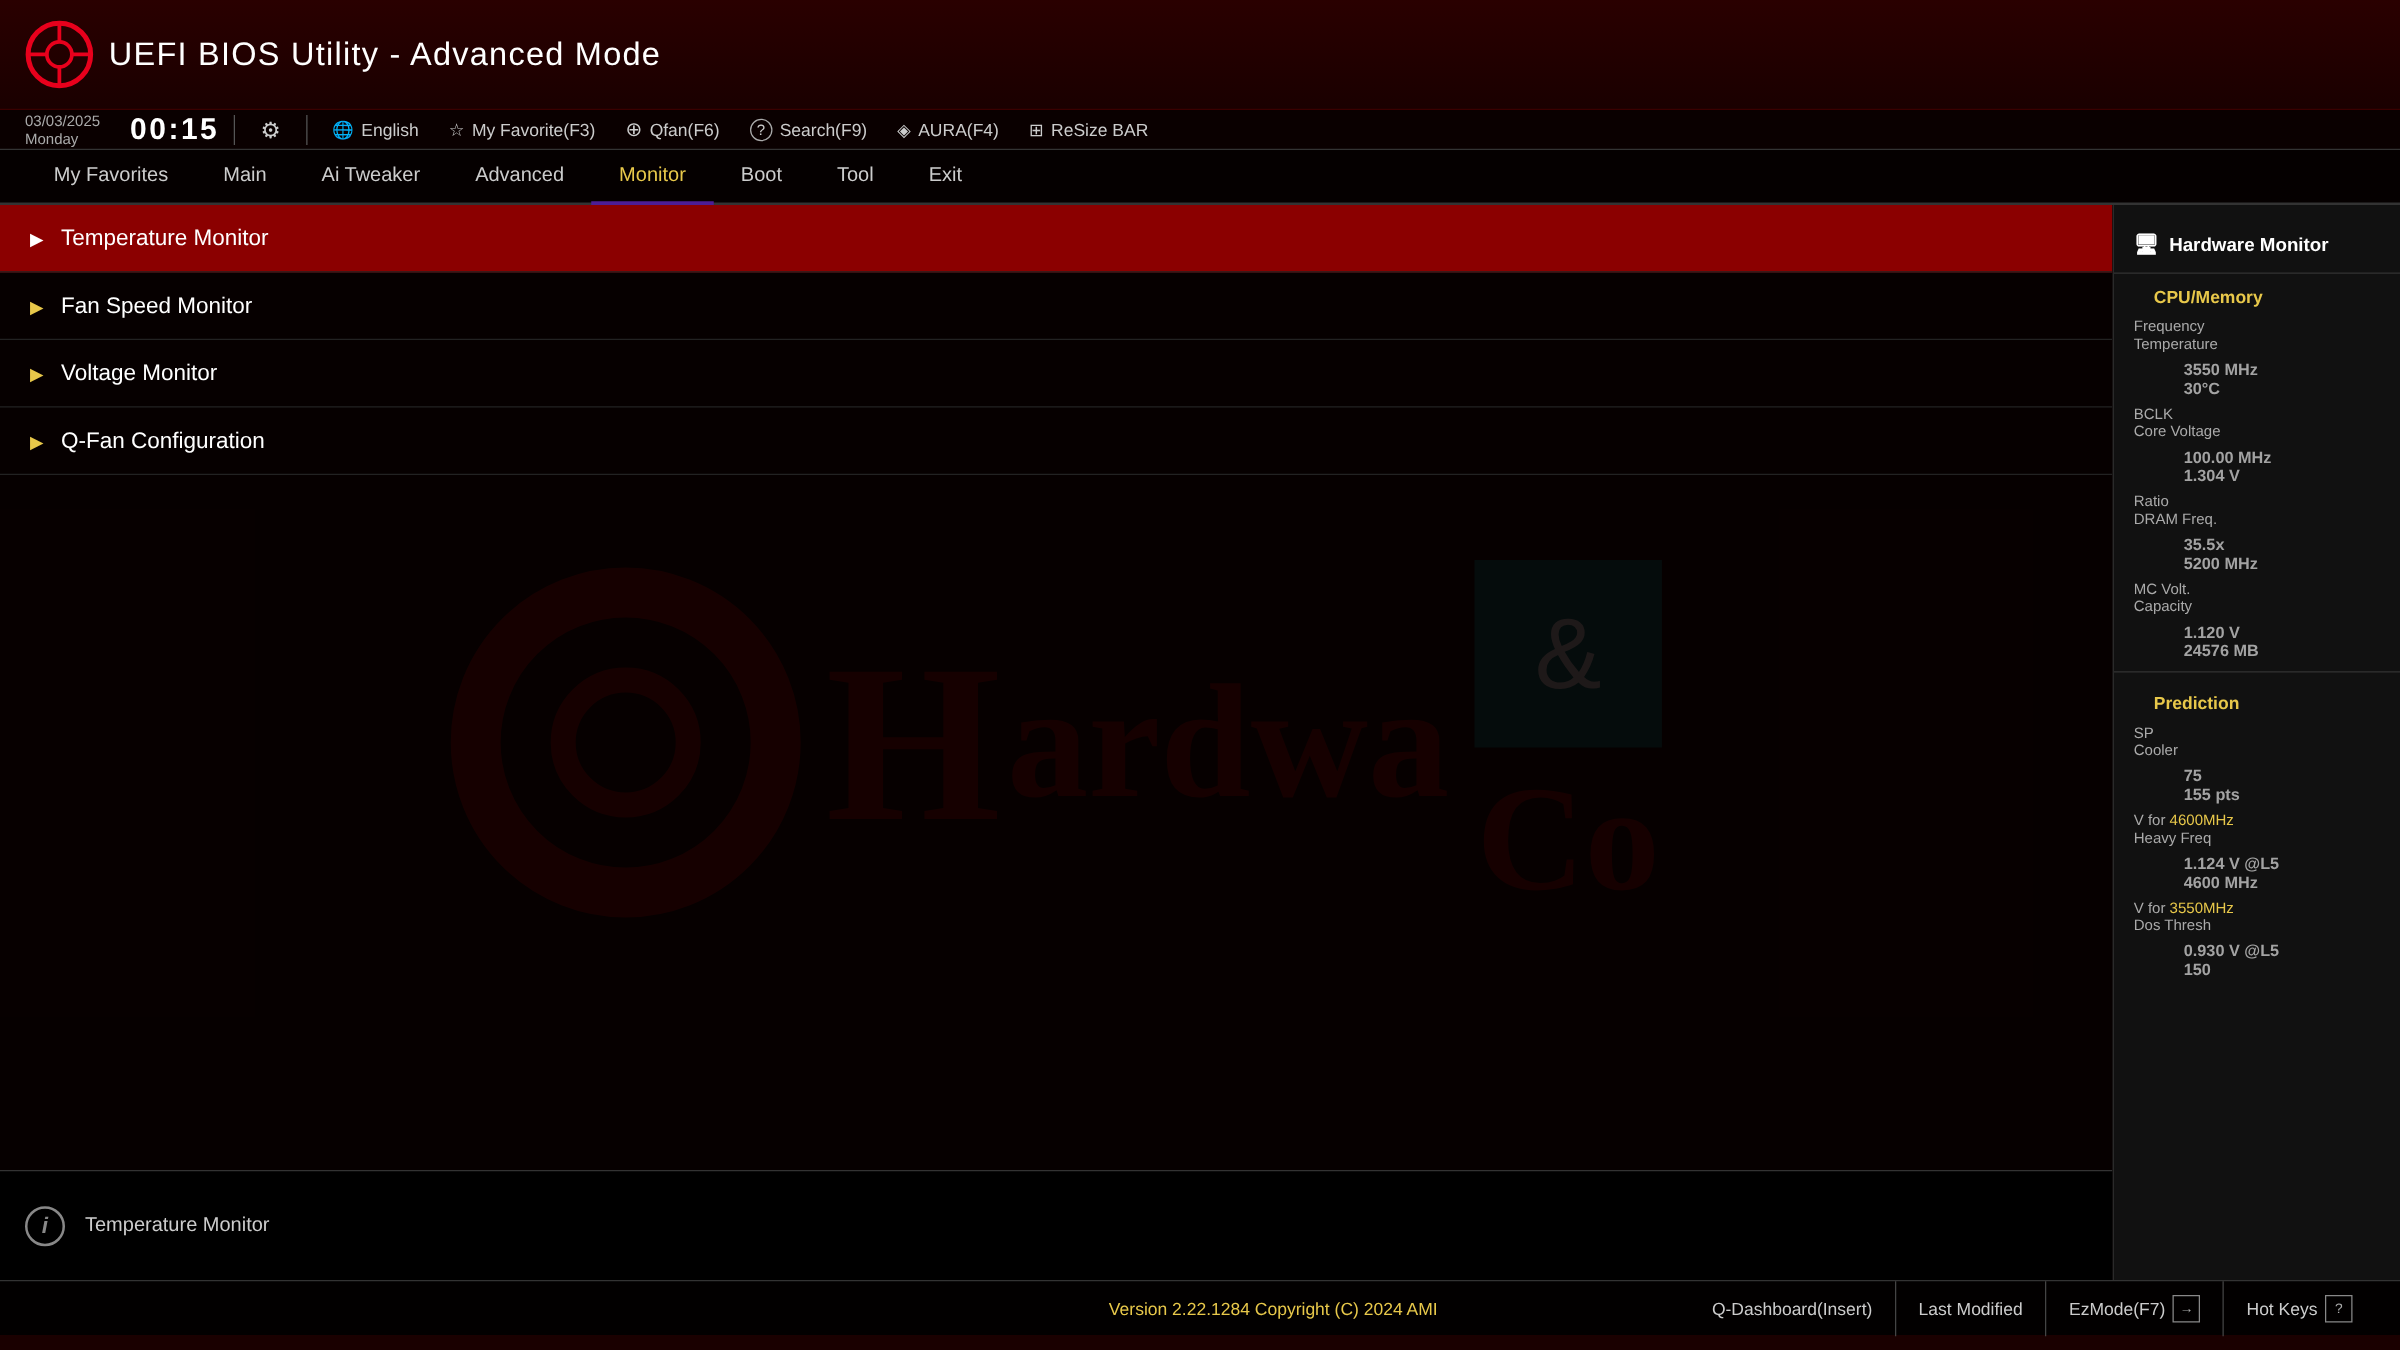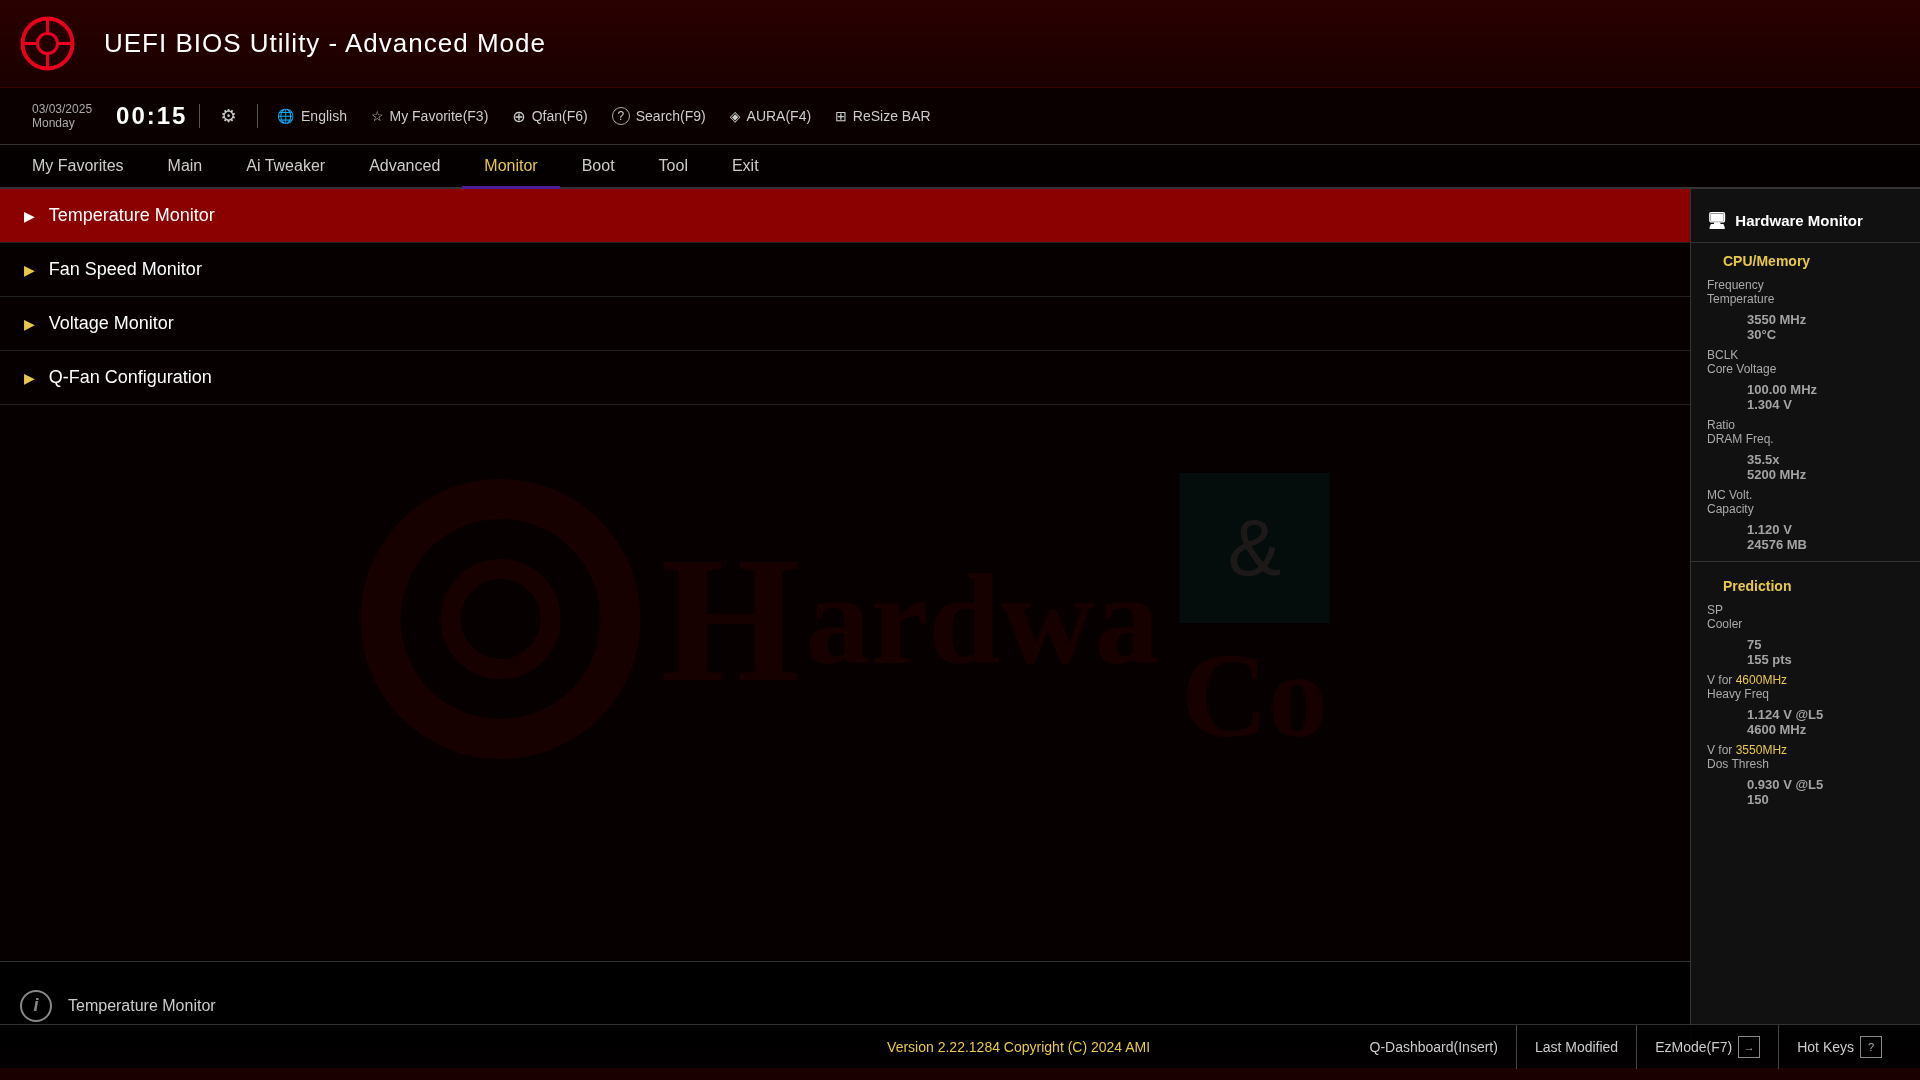--- a/index.html
+++ b/index.html
@@ -30,31 +30,30 @@
     }
     .rog-logo {
       width: 55px;
       height: 55px;
     }
     .header-title {
       color: #ffffff;
       font-size: 26px;
       font-weight: 400;
       letter-spacing: 1px;
-      margin-left: 17px;
     }
 
     
     .toolbar {
       position: relative;
-      height: 57px;
+      height: 32px;
       background: rgba(0,0,0,0.6);
       display: flex;
       align-items: center;
-      padding: 0 32px;
+      padding: 0 20px;
       gap: 8px;
       border-bottom: 1px solid #333;
       z-index: 10;
     }
     .toolbar-item {
       display: flex;
       align-items: center;
       gap: 6px;
       color: #cccccc;
       font-size: 14px;
@@ -78,21 +77,21 @@
 
     
     .navbar {
       position: relative;
       height: 44px;
       background: rgba(0,0,0,0.8);
       display: flex;
       align-items: stretch;
       border-bottom: 2px solid #333;
       z-index: 10;
-      padding: 0 10px;
+      padding: 0 21px;
     }
     .nav-item {
       display: flex;
       align-items: center;
       padding: 0 22px;
       color: #cccccc;
       font-size: 16px;
       cursor: pointer;
       border-bottom: 3px solid transparent;
       margin-bottom: -2px;

